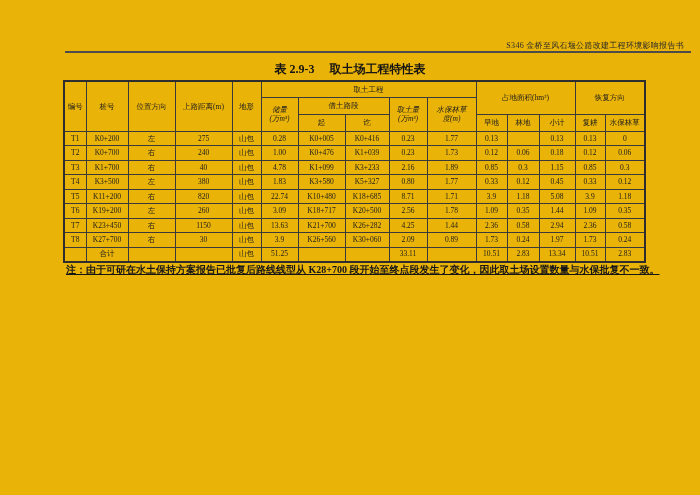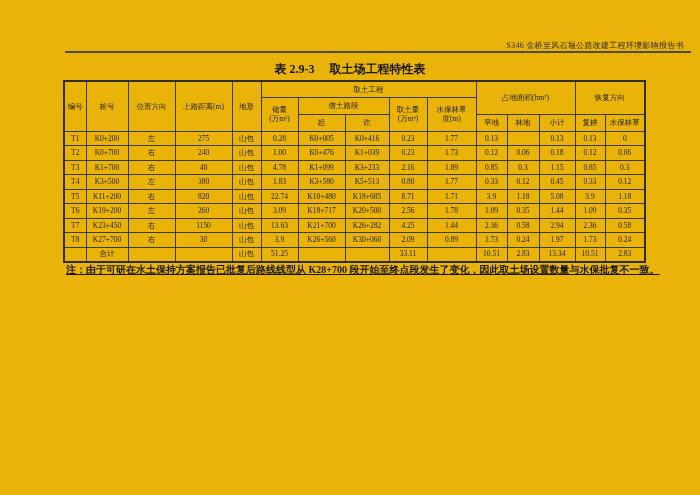--- a/index.html
+++ b/index.html
@@ -43,21 +43,21 @@
     vertical-align: middle;
     font-weight: normal;
     padding: 0 1px;
     line-height: 1.25;
     overflow: hidden;
   }
   thead tr.h1 th { height: 16px; }
   thead tr.h2 th { height: 17px; }
   thead tr.h3 th { height: 17px; }
   tbody tr { height: 14.5px; border-radius: 7px; }
-  .wrap2 { white-space: pre-line; line-height: 1.15; }
+  .wrap2 { white-space: pre-line; line-height: 1.15; font-style: italic; }
 
   .doc-note {
     position: absolute; top: 263px; left: 66px; width: 620px;
     font-size: 10px; font-weight: bold; color: #161616;
     text-decoration: underline;
     white-space: nowrap;
   }
   .page-number {
     position: absolute; top: 450px; left: 0; width: 700px;
     text-align: center; font-size: 9px; color: #2a2a2a;
@@ -175,21 +175,21 @@
             <td>0.3</td>
           </tr>
           <tr>
             <td>T4</td>
             <td>K3+500</td>
             <td>左</td>
             <td>380</td>
             <td>山包</td>
             <td>1.83</td>
             <td>K3+580</td>
-            <td>K5+513</td>
+            <td>K5+327</td>
             <td>0.80</td>
             <td>1.77</td>
             <td>0.33</td>
             <td>0.12</td>
             <td>0.45</td>
             <td>0.33</td>
             <td>0.12</td>
           </tr>
           <tr>
             <td>T5</td>

